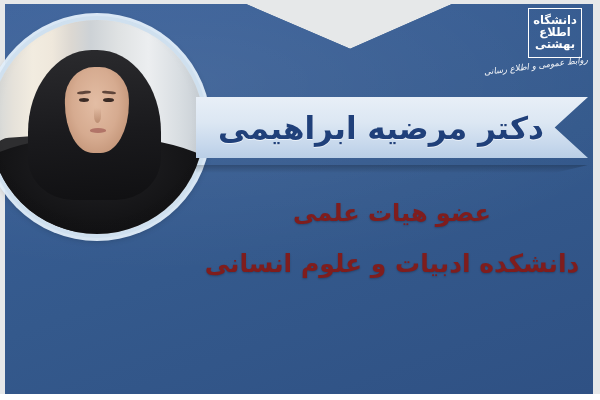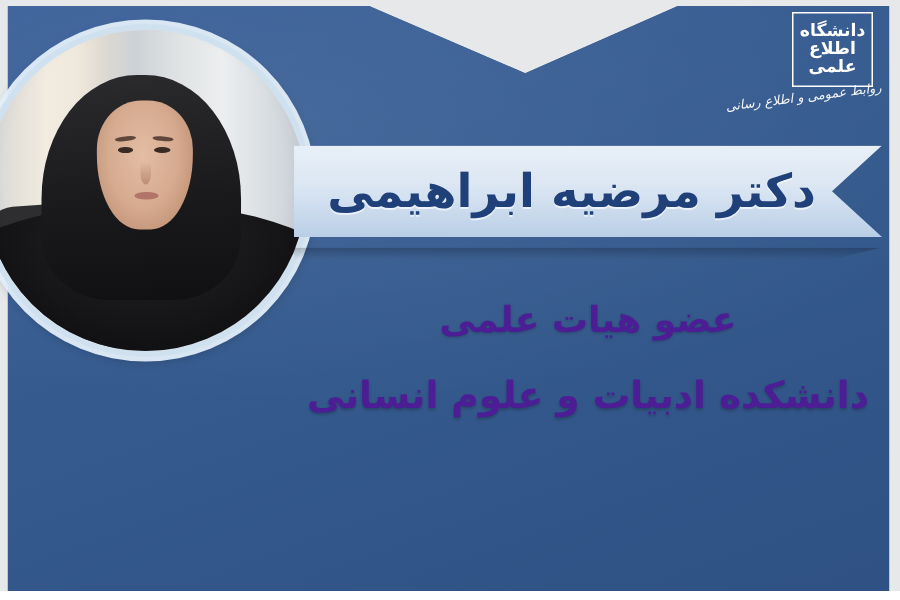--- a/index.html
+++ b/index.html
@@ -231,21 +231,21 @@
   }
 
   
   .subtitle {
     position: absolute;
     left: 196px;
     top: 196px;
     width: 392px;
     text-align: center;
     direction: rtl;
-    color: #4c1d95;
+    color: #7f1d1d;
   }
   .subtitle-line {
     font-size: 24px;
     font-weight: bold;
     line-height: 1.42;
     white-space: nowrap;
     text-shadow: 0 1px 2px rgba(0,0,0,0.22);
   }
   .subtitle-line.secondary {
     font-size: 25px;
@@ -323,21 +323,21 @@
 
   <div class="blue-panel">
     <div class="panel-sheen"></div>
   </div>
 
   <div class="logo">
     <div class="logo-box">
       <div class="logo-box-inner">
         <span class="logo-word w1">دانشگاه</span>
         <span class="logo-word w2">اطلاع</span>
-        <span class="logo-word w3">علمی</span>
+        <span class="logo-word w3">بهشتی</span>
       </div>
     </div>
     <div class="logo-tagline">روابط عمومی و اطلاع رسانی</div>
   </div>
 
   <div class="portrait-wrap">
     <div class="portrait">
       <div class="photo-bg"></div>
       <div class="chair"></div>
       <div class="body-shape"></div>

